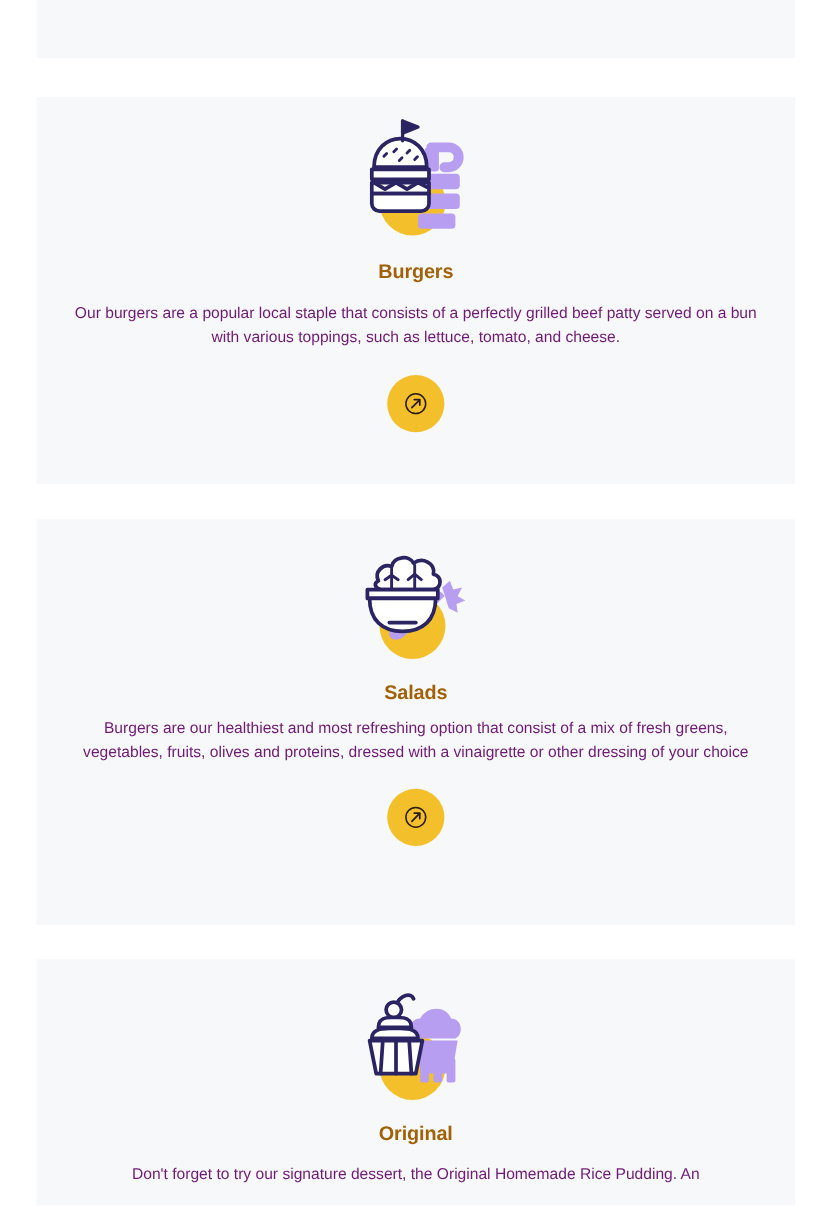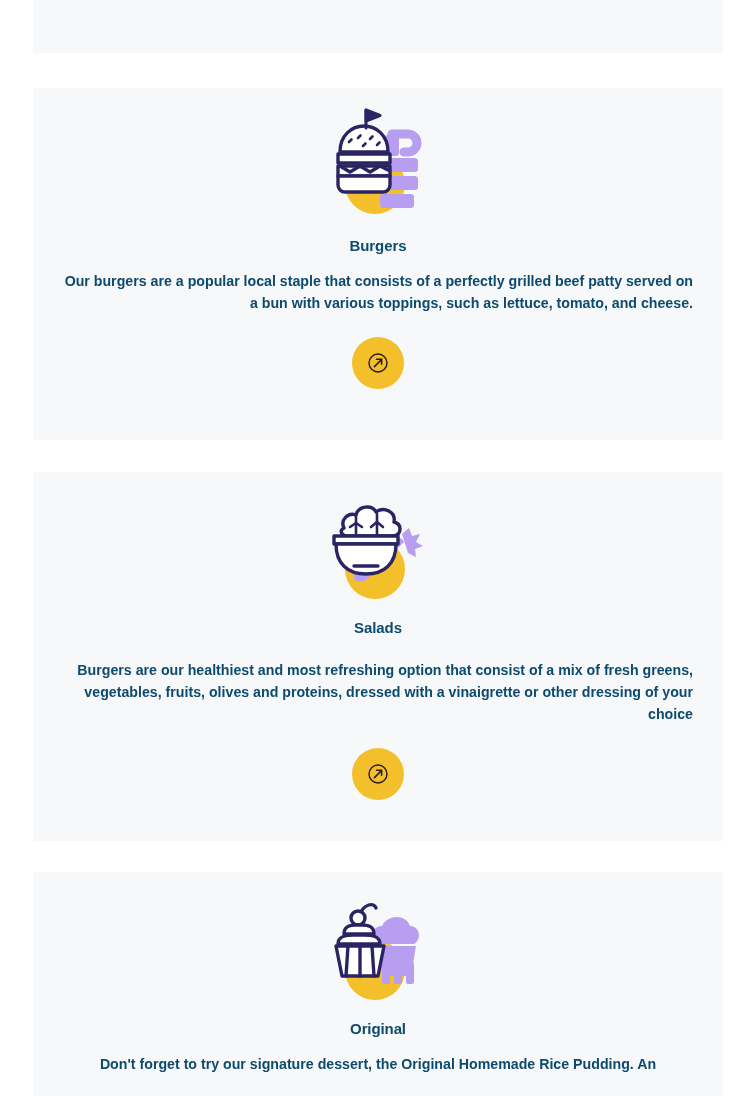--- a/index.html
+++ b/index.html
@@ -54,38 +54,38 @@
     position: absolute;
     left: 0;
     top: 0;
     width: 96px;
     height: 104px;
     overflow: visible;
   }
 
   
   .card-title {
-    font-size: 15px;
+    font-size: 18px;
     font-weight: bold;
-    color: #0c4a6e;
+    color: #a16207;
     letter-spacing: -0.1px;
     text-align: center;
     margin: 0;
     line-height: 1.2;
   }
 
   
   .card-desc {
     font-size: 14.2px;
-    color: #0c4a6e;
-    text-align: right;
+    color: #701a75;
+    text-align: center;
     line-height: 22.2px;
     margin: 0;
     max-width: 630px;
-    font-weight: bold;
+    font-weight: normal;
   }
 
   
   .arrow-btn {
     width: 52px;
     height: 52px;
     border-radius: 50%;
     background: #f3c02c;
     border: none;
     padding: 0;
@@ -116,21 +116,21 @@
   #card-1 .card-title { margin-bottom: 15px; }
   #card-1 .card-desc { margin-bottom: 23px; }
 
   
   #card-2 {
     top: 472px;
     height: 369px;
   }
   #card-2 .card-inner { padding-top: 24px; }
   #card-2 .icon-wrap { margin-bottom: 19px; }
-  #card-2 .card-title { margin-bottom: 22px; }
+  #card-2 .card-title { margin-bottom: 10px; }
   #card-2 .card-desc { margin-bottom: 22px; }
 
   
   #card-3 {
     top: 872px;
     height: 360px;
   }
   #card-3 .card-inner { padding-top: 24px; }
   #card-3 .icon-wrap { margin-bottom: 20px; }
   #card-3 .card-title { margin-bottom: 15px; }

